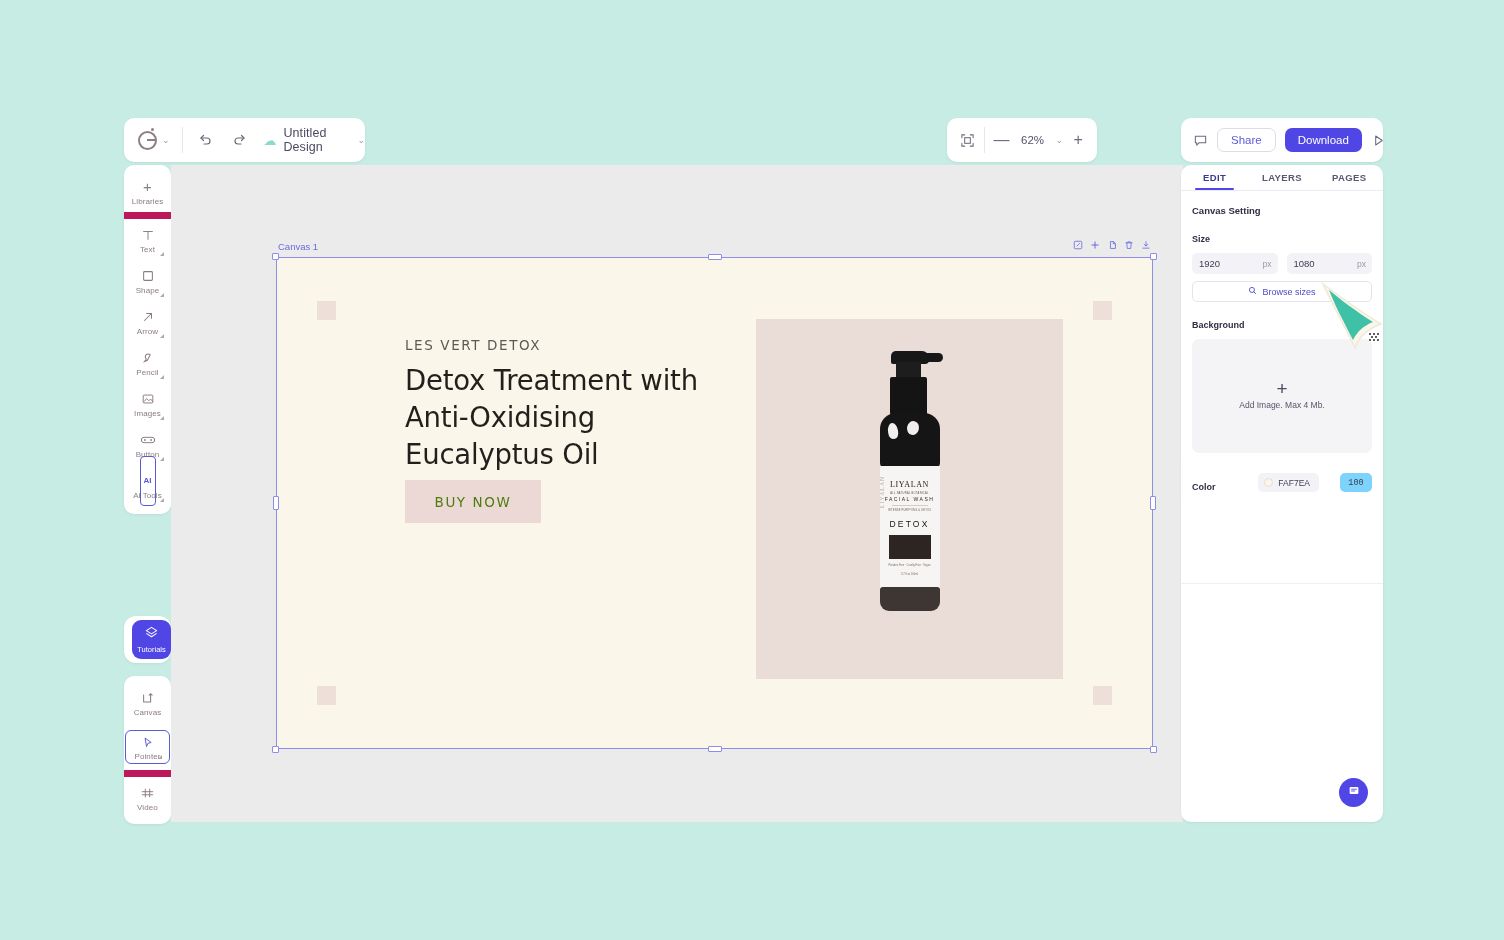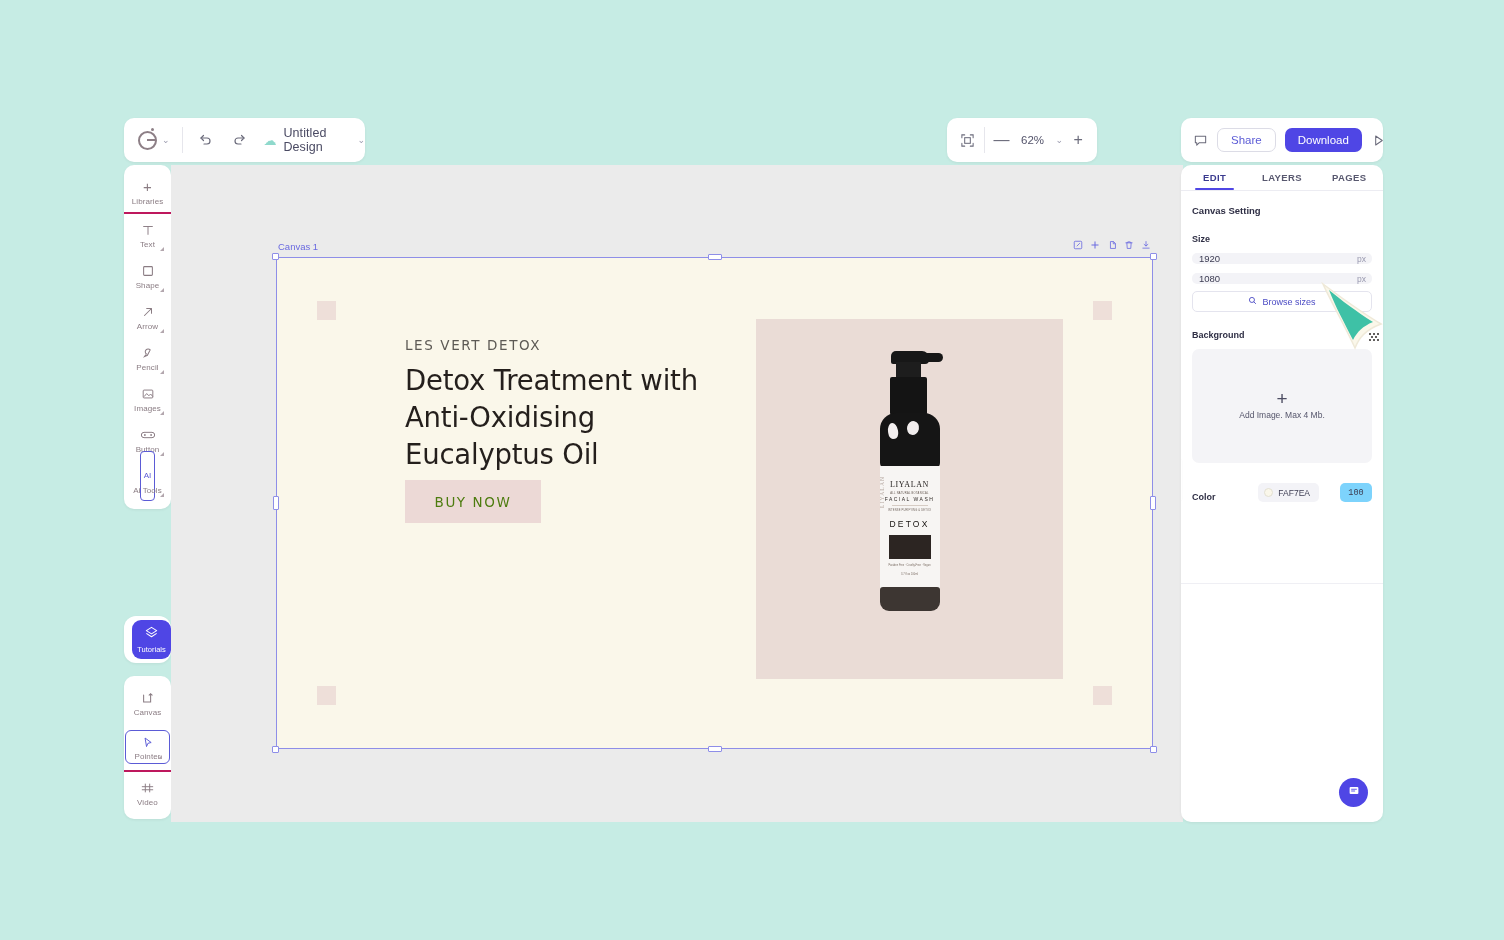--- a/index.html
+++ b/index.html
@@ -92,30 +92,30 @@
     overflow: hidden;
   }
   #rail-top { top: 47px; padding: 6px 0 8px; }
   .tool {
     position: relative;
     display: flex; flex-direction: column; align-items: center;
     gap: 2px; padding: 7px 0 6px; cursor: pointer;
   }
   .tool .gl { color: #8a7c83; font-size: 15px; line-height: 16px; height: 17px; display:flex; align-items:center; }
   .tool .lbl { font-size: 8px; color: #8a7c83; letter-spacing: .1px; }
-  .tool.sep { border-top: 2px solid #be185d; }
+  .tool.sep { border-top: 7px solid #be185d; }
   .corner-tri {
     position: absolute; right: 7px; bottom: 4px;
     width: 0; height: 0;
     border-left: 4px solid transparent;
     border-bottom: 4px solid #b3a7ae;
   }
   .ai-box {
     border: 1px solid #5b5bd6; border-radius: 4px;
-    padding: 16px 3px; font-size: 8px; color: #5b5bd6; font-weight: 400;
+    padding: 16px 3px; font-size: 8px; color: #5b5bd6; font-weight: 700;
   }
 
   #rail-tutorial {
     top: 498px; width: 47px; height: 47px;
     background: #fff; border-radius: 12px;
     box-shadow: 0 1px 3px rgba(0,0,0,.06);
     display: flex; align-items: center; justify-content: flex-end;
   }
   .tut-inner {
     width: 39px; height: 39px; border-radius: 9px;
@@ -253,21 +253,21 @@
     cursor: pointer; position: relative;
   }
   .tab.active { color: #3b3b8f; }
   .tab.active::after {
     content: ""; position: absolute; left: 14px; right: 14px; bottom: 0;
     height: 2px; background: #4f46e5; border-radius: 2px;
   }
   .panel-body { padding: 14px 11px 0; }
   .sec-title { font-size: 9.5px; font-weight: 700; color: #2f2f45; }
   .sec-label { font-size: 9px; font-weight: 700; color: #2f2f45; margin-top: 18px; }
-  .size-row { display: flex; gap: 9px; margin-top: 9px; flex-direction: column; }
+  .size-row { display: flex; gap: 9px; margin-top: 9px; }
   .size-input {
     flex: 1; height: 21px; background: #f3f3f7; border-radius: 5px;
     display: flex; align-items: center; justify-content: space-between;
     padding: 0 6px 0 7px;
   }
   .size-input .v { font-size: 9.5px; color: #3c3c52; }
   .size-input .u { font-size: 8.5px; color: #9a9ab0; }
   .browse {
     margin-top: 7px; height: 21px;
     border: 1px solid #e4e4ee; border-radius: 5px;

